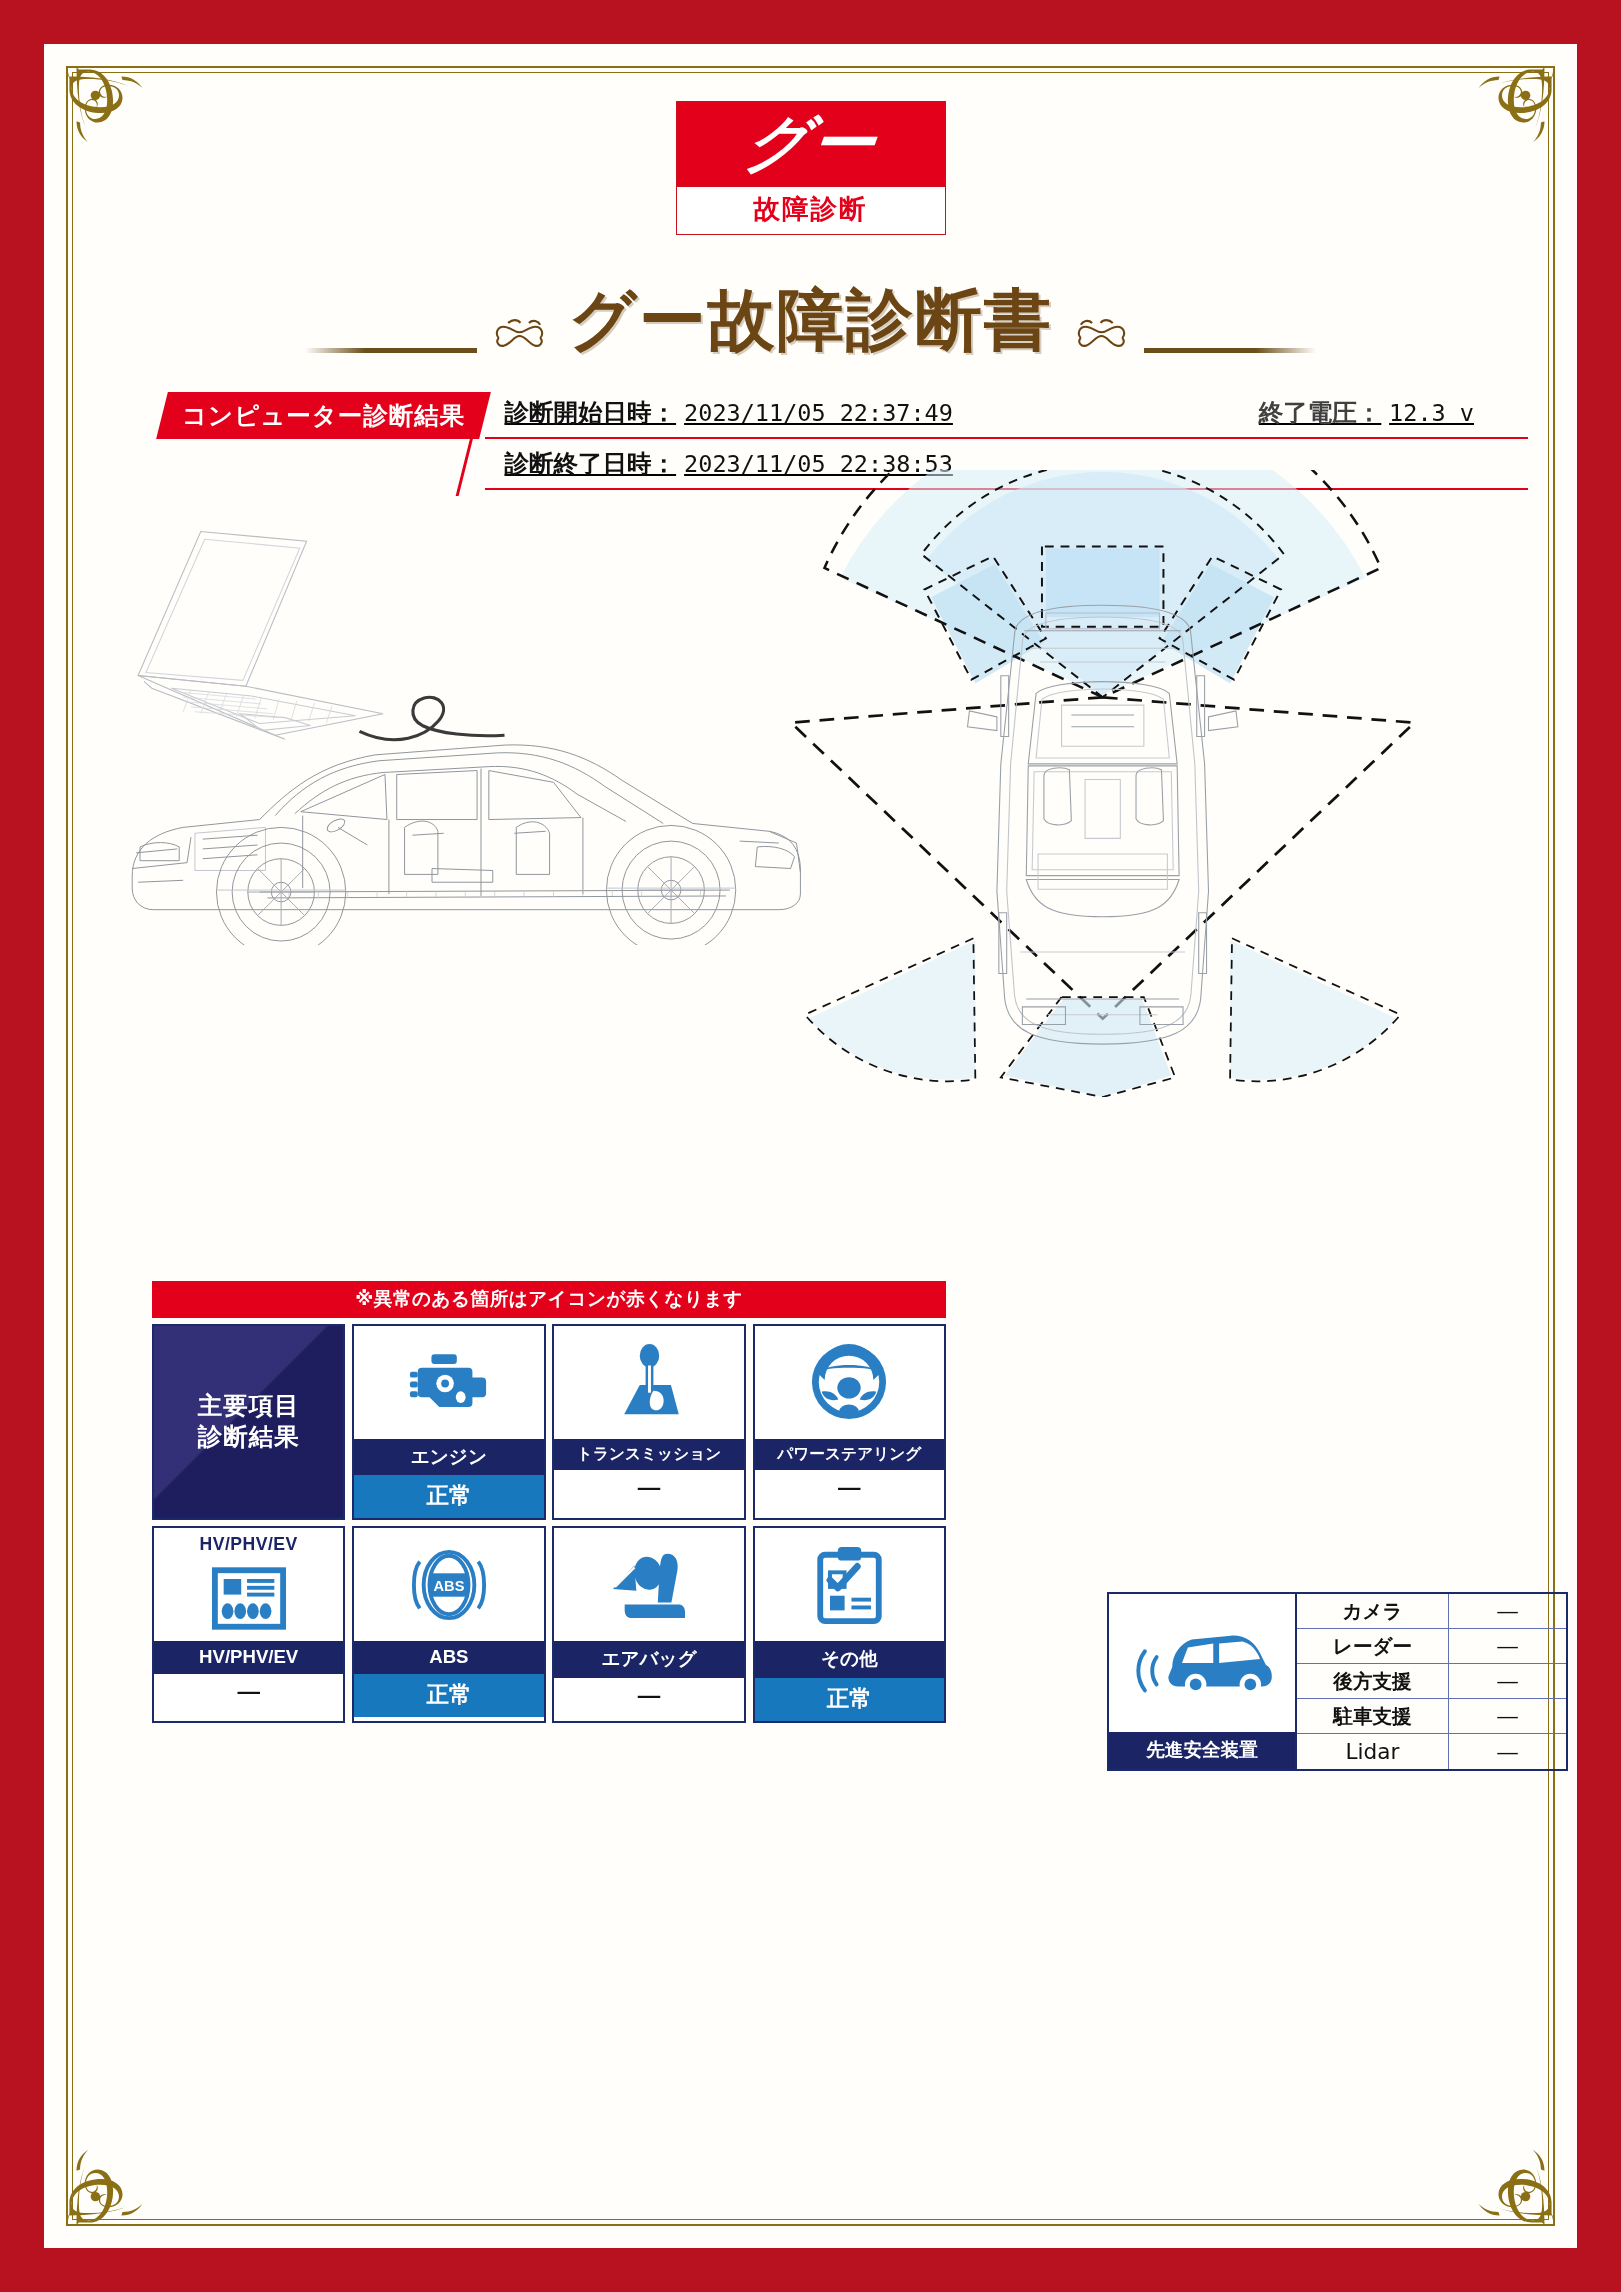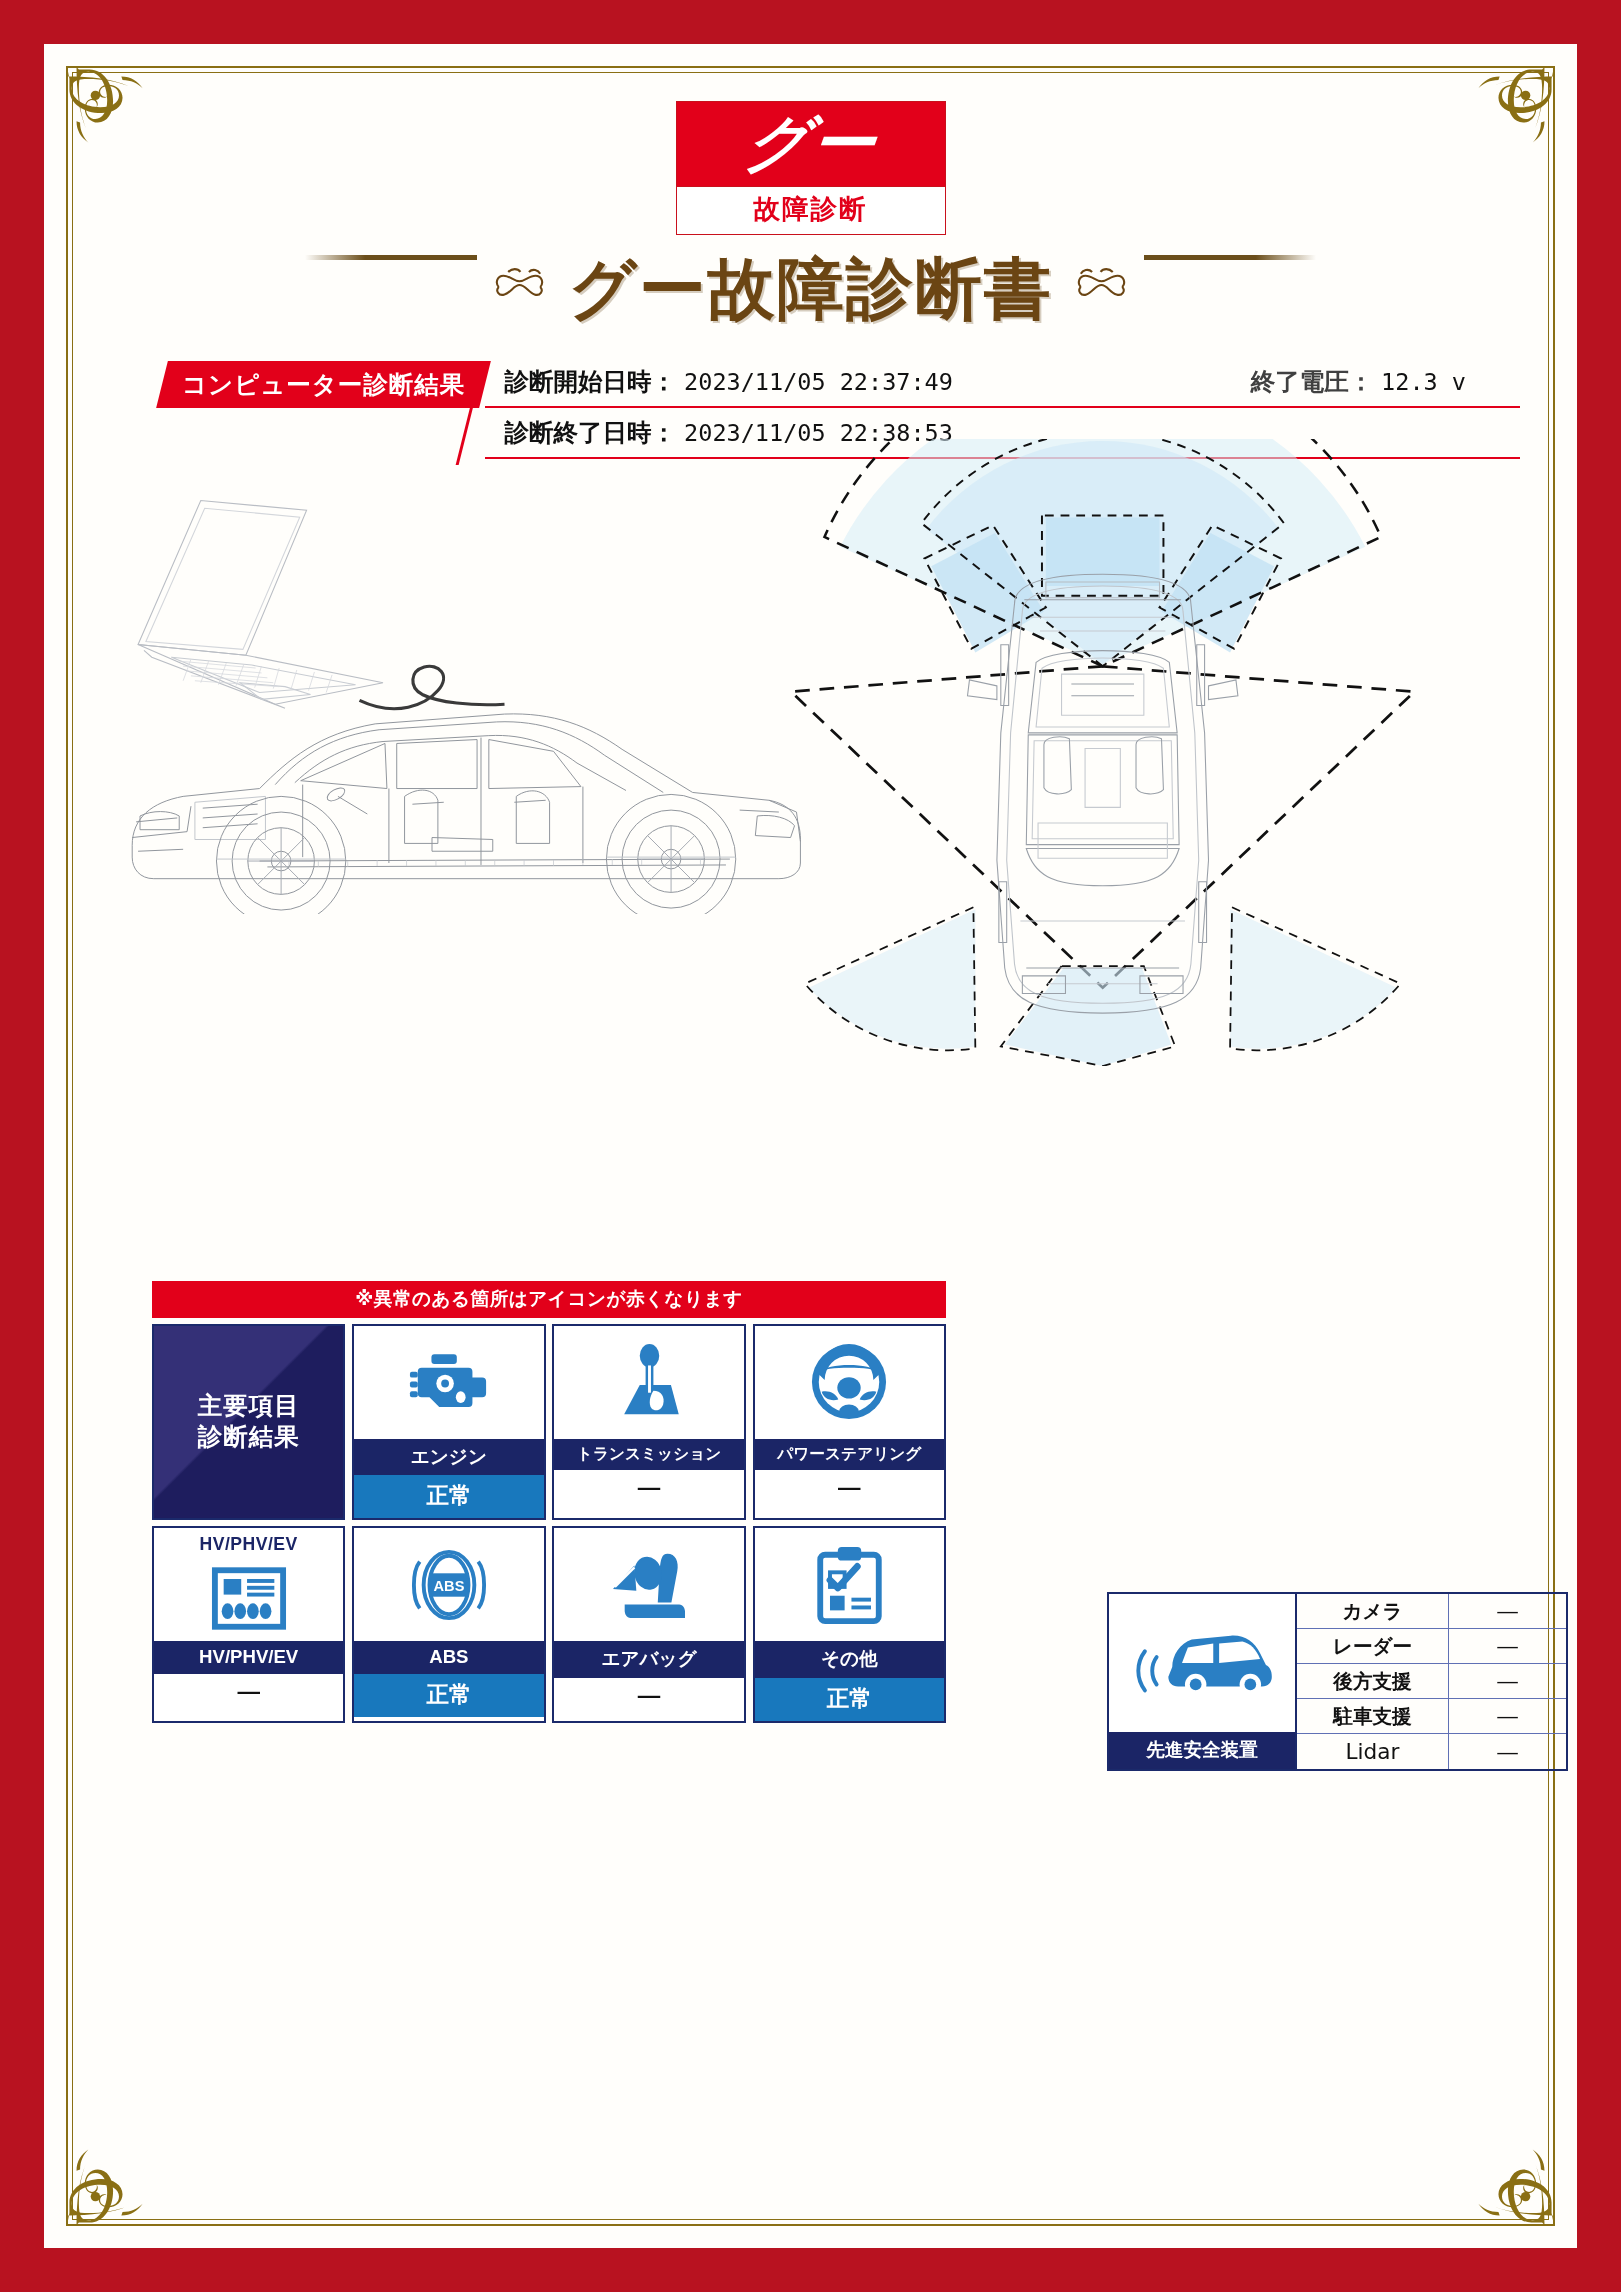--- a/index.html
+++ b/index.html
@@ -73,22 +73,22 @@
     border: 1px solid #c9101c; border-top: none;
     background: #ffffff;
     color: #e2001a;
     font-size: 26.5px; font-weight: 700;
     letter-spacing: 2px;
     padding: 4.9px 0 6.9px;
   }
 
   
   .title-row {
-    display: flex; align-items: flex-start; justify-content: center;
-    margin-top: 20px;
+    display: flex; align-items: flex-end; justify-content: center;
+    margin-top: 51px;
     gap: 14px;
   }
   .title-rule {
     flex: 0 0 172px; height: 4.9px;
     background: linear-gradient(90deg, rgba(107,78,26,0) 0%, #6b4e1a 35%, #6b4e1a 100%);
   }
   .title-rule.right {
     background: linear-gradient(270deg, rgba(107,78,26,0) 0%, #6b4e1a 35%, #6b4e1a 100%);
   }
   .flourish { flex: 0 0 57px; height: 47px; }
@@ -119,21 +119,21 @@
     transform: skewX(-14deg);
     display: flex; align-items: center; justify-content: center;
   }
   .ribbon-text {
     transform: skewX(14deg);
     color: #fff; font-size: 24.5px; font-weight: 700;
     letter-spacing: 1px; white-space: nowrap;
   }
   .info-rows {
     position: absolute;
-    left: 392px; right: 8px; top: 0;
+    left: 392px; right: 0; top: 0; text-decoration: underline;
   }
   .info-row {
     display: flex; align-items: center;
     height: 51px;
     border-bottom: 2px solid #e2001a;
     padding-left: 19.6px;
   }
   .info-row:last-child { border-bottom: 2px solid #e2001a; }
   .info-label {
     font-size: 24.5px; font-weight: 700; color: #111;

